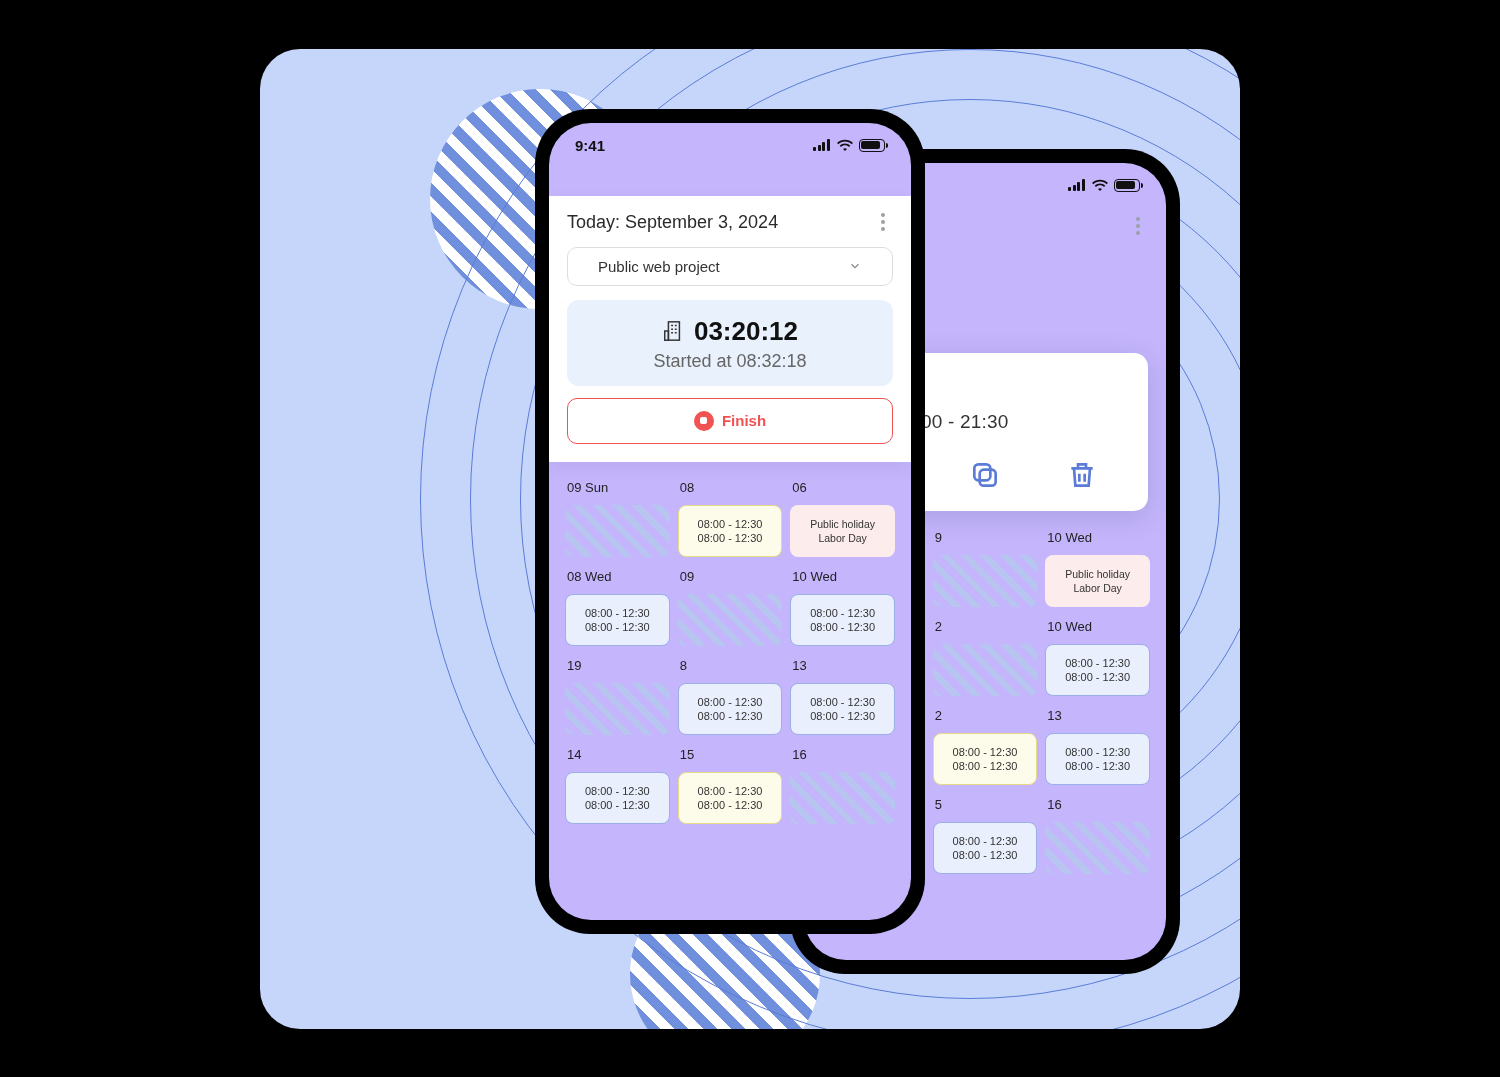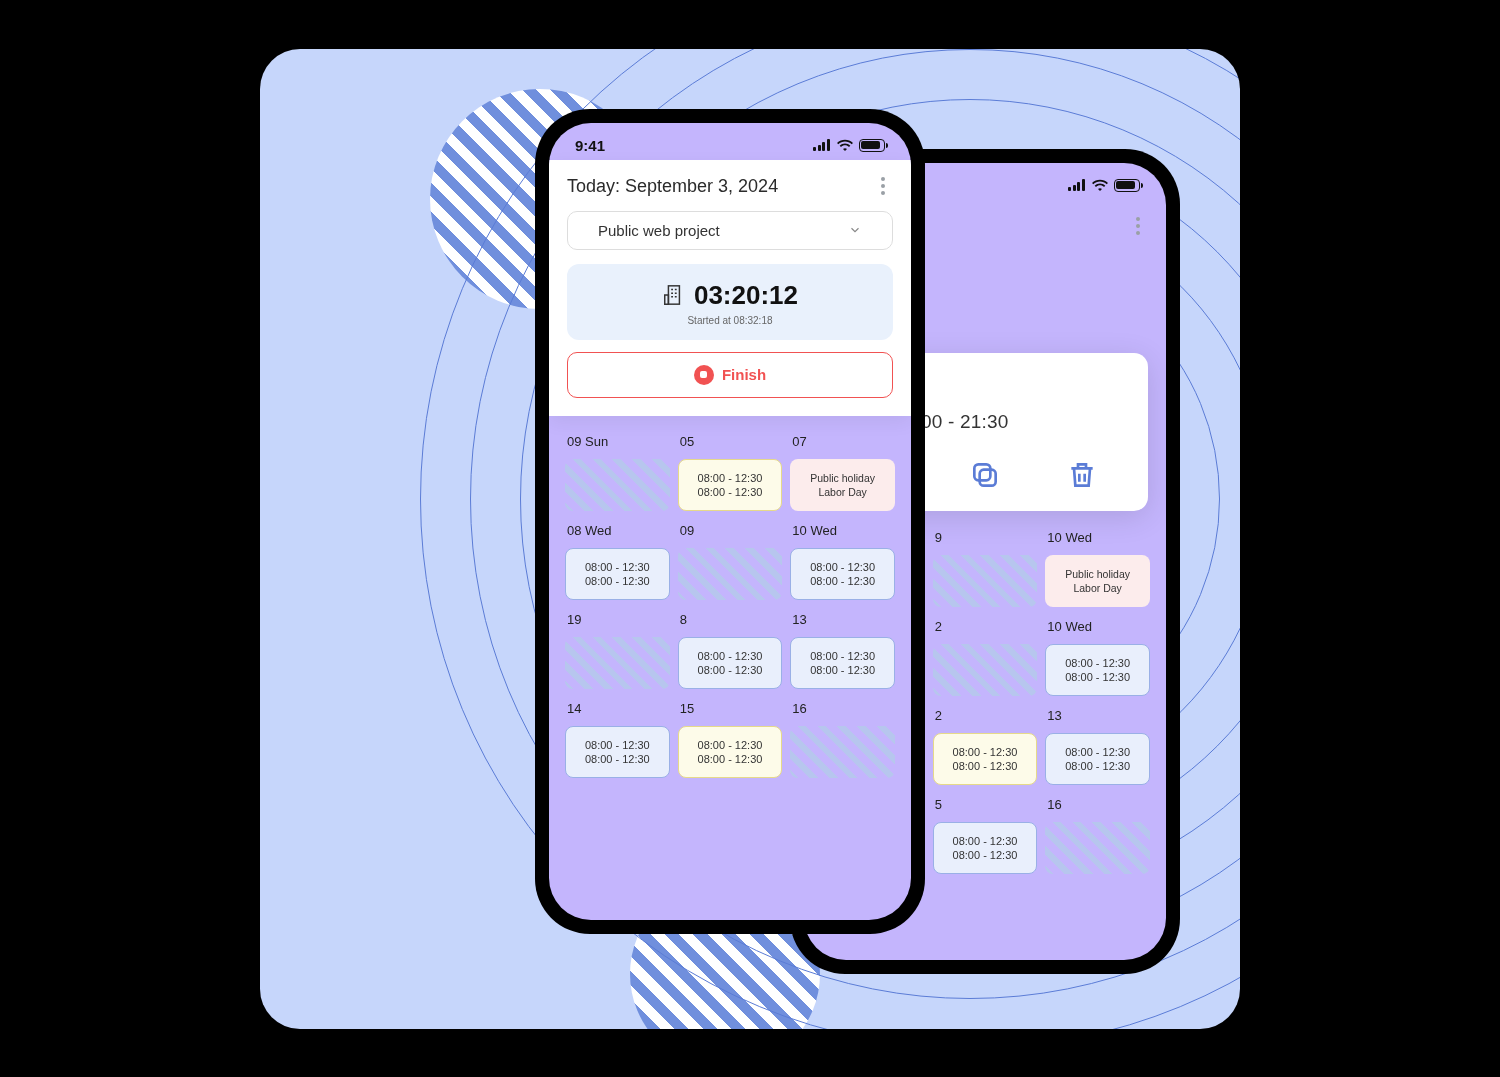--- a/index.html
+++ b/index.html
@@ -22,31 +22,31 @@
   .sb-icons { display: flex; gap: 6px; align-items: center; }
   .sb-sig { width: 18px; height: 12px; display: flex; gap: 1.5px; align-items: flex-end; }
   .sb-sig span { width: 3px; background: #111; border-radius: 1px; }
   .sb-sig span:nth-child(1){height:4px;} .sb-sig span:nth-child(2){height:6px;}
   .sb-sig span:nth-child(3){height:9px;} .sb-sig span:nth-child(4){height:12px;}
   .sb-wifi { width:16px; height:12px; }
   .sb-batt { width: 26px; height: 13px; border: 1.5px solid #111; border-radius: 4px; position: relative; }
   .sb-batt::after { content:""; position:absolute; right:-4px; top:3px; width:2px; height:5px; background:#111; border-radius:0 2px 2px 0;}
   .sb-batt::before { content:""; position:absolute; left:1px; top:1px; width:19px; height:8px; background:#111; border-radius:2px;}
   
-  .panel { background: #fff; padding: 16px 18px 18px; box-shadow: 0 6px 18px rgba(0,0,0,0.06); position: relative; z-index:2;}
+  .panel { background: #fff; padding: 16px 18px 18px; box-shadow: 0 6px 18px rgba(0,0,0,0.06); position: relative; z-index:2;margin-top:36px;}
   .panel-head { display: flex; justify-content: space-between; align-items: center; margin-bottom: 14px; }
   .title { font-size: 18px; font-weight: 500; color: #2b2b2b; }
   .more { width: 20px; display:flex; flex-direction:column; gap:3px; align-items:center; cursor:pointer; }
   .more span { width: 4px; height:4px; background:#9aa0a6; border-radius:50%; }
   .select { border: 1px solid #ddd; border-radius: 10px; padding: 10px 30px; display:flex; justify-content:space-between; align-items:center; font-size:15px; color:#333; cursor:pointer; margin-bottom:14px;}
   .chev { width:14px; height:14px; }
   .timer-card { background: #e9f1fc; border-radius: 12px; padding: 16px 28px 14px; text-align:center; margin-bottom:12px;}
   .timer-row { display:flex; align-items:center; justify-content:center; gap:10px; font-size:26px; font-weight:700; color:#111;}
   .build-ic { width:22px; height:24px; }
-  .started { font-size:10px; color:#666; margin-top:4px;}
+  .started { font-size:18px; color:#666; margin-top:4px;}
   .finish { width:100%; border:1.5px solid #f15252; color:#f15252; background:#fff; border-radius:10px; padding:12px 0; font-size:15px; font-weight:600; display:flex; gap:8px; align-items:center; justify-content:center; cursor:pointer;}
   .stop-ic { width:20px; height:20px; background:#f15252; border-radius:50%; display:flex; align-items:center; justify-content:center;}
   .stop-ic::before { content:""; width:7px; height:7px; background:#fff; border-radius:2px;}
   
   .grid { display:grid; grid-template-columns: repeat(3, 1fr); gap: 6px 8px; padding: 12px 16px 20px; }
   .day-label { font-size:13px; font-weight:500; color:#222; padding: 6px 2px 4px;}
   .cell { height:52px; border-radius:8px; font-size:11px; color:#333; display:flex; flex-direction:column; align-items:center; justify-content:center; gap:2px; }
   .cell-blue { background:#e9effc; border:1px solid #9ab0e6; }
   .cell-yellow { background:#fdfbe9; border:1px solid #e6d98a; }
   .cell-pink { background:#fcecec; text-align:left; font-size:10.5px; padding:0 4px;}
@@ -221,22 +221,22 @@
           <div class="started">Started at 08:32:18</div>
         </div>
         <button class="finish">
           <span class="stop-ic"></span>
           <span>Finish</span>
         </button>
       </div>
 
       <div class="grid">
         <div class="day-label">09 Sun</div>
-        <div class="day-label">05</div>
-        <div class="day-label">07</div>
+        <div class="day-label">08</div>
+        <div class="day-label">06</div>
         <div class="cell cell-hatch"></div>
         <div class="cell cell-yellow">
             <span>08:00 - 12:30</span>
             <span>08:00 - 12:30</span>
           </div>
         <div class="cell cell-pink">
             <span>Public holiday</span>
             <span>Labor Day</span>
           </div>
 

